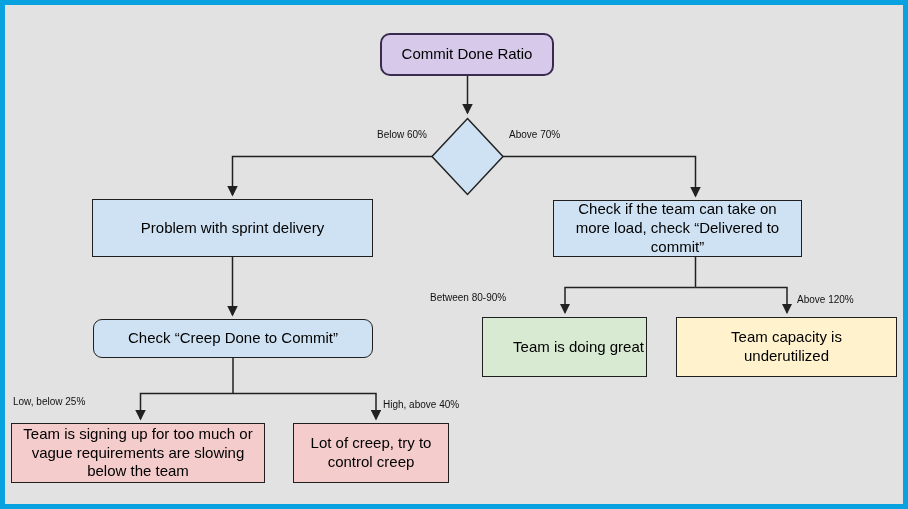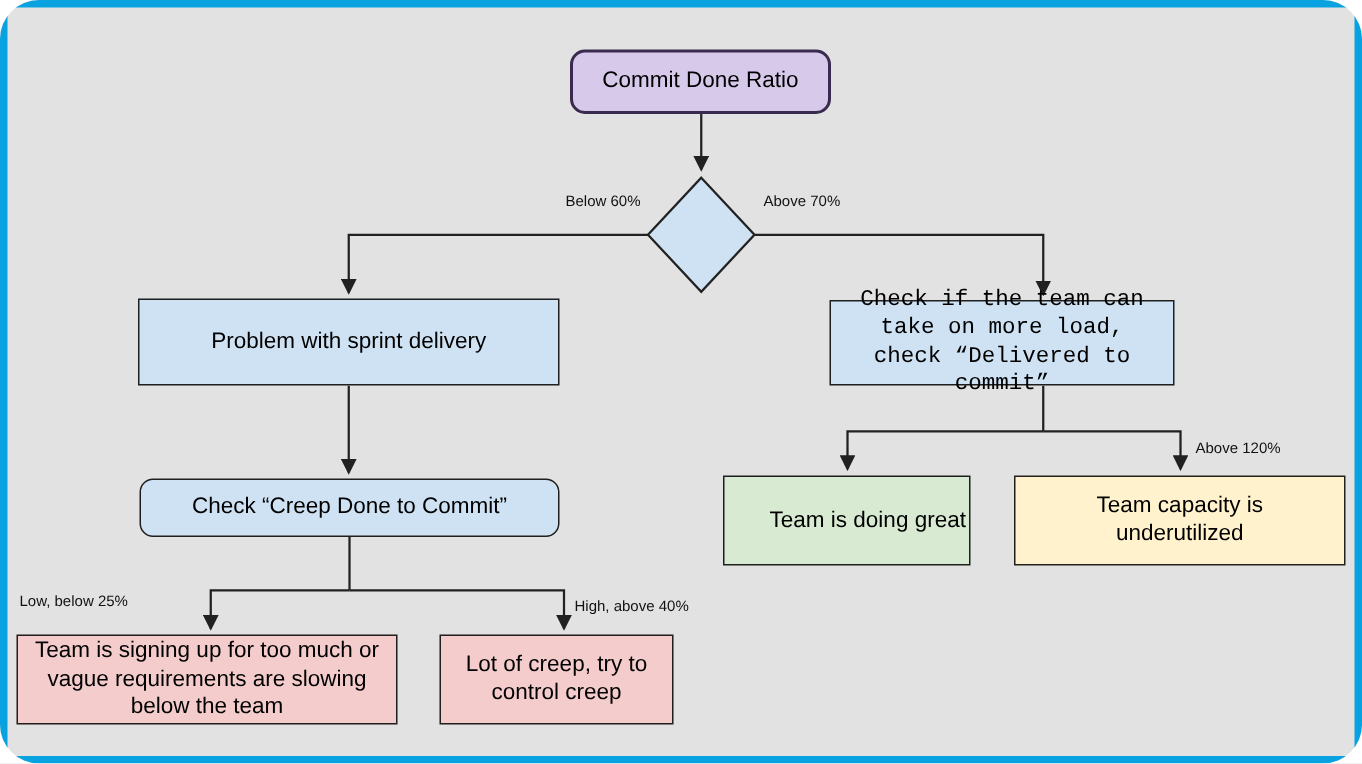--- a/index.html
+++ b/index.html
@@ -18,21 +18,20 @@
   body{
     font-family:"Liberation Sans", sans-serif;
     background:#fff;
   }
   .canvas{
     position:relative;
     width:908px;
     height:509px;
     background:var(--background);
     overflow:hidden;
-    border-radius:26px;
   }
   .frame{
     position:absolute;
     inset:0;
     border:5px solid var(--frame);
     pointer-events:none;
     z-index:10;
   }
   svg.connectors{
     position:absolute;
@@ -65,21 +64,21 @@
   .node.start{
     left:380px;top:33px;width:174px;height:43px;
     background:var(--purple-fill);
     border:2px solid var(--purple-border);
     border-radius:10px;
   }
   .node.problem{left:92px;top:199px;width:281px;height:58px;}
   .node.creep-check{left:93px;top:319px;width:280px;height:39px;border-radius:9px;}
   .node.too-much{left:11px;top:423px;width:254px;height:60px;background:var(--pink-fill);padding:0 6px;}
   .node.lot-creep{left:293px;top:423px;width:156px;height:60px;background:var(--pink-fill);padding:0 10px;}
-  .node.load-check{left:553px;top:200px;width:230px;height:57px;padding:0 8px;font-family:Liberation Mono, monospace;}
+  .node.load-check{left:553px;top:200px;width:249px;height:57px;padding:0 8px;}
   .node.great{left:482px;top:317px;width:165px;height:60px;background:var(--green-fill);padding-left:28px;}
   .node.underutilized{left:676px;top:317px;width:221px;height:60px;background:var(--yellow-fill);padding:0 16px;}
   .edge-label{
     position:absolute;
     font-size:10px;
     color:#111;
     white-space:nowrap;
   }
   .lbl-below60{left:327px;top:129px;width:100px;text-align:right;}
   .lbl-above70{left:509px;top:129px;}
@@ -148,16 +147,17 @@
   </div>
 
   <div class="node underutilized">
     <span>Team capacity is underutilized</span>
   </div>
 
   <div class="edge-label lbl-below60">Below 60%</div>
   <div class="edge-label lbl-above70">Above 70%</div>
   <div class="edge-label lbl-low25">Low, below 25%</div>
   <div class="edge-label lbl-high40">High, above 40%</div>
+  <div class="edge-label lbl-between8090">Between 80-90%</div>
   <div class="edge-label lbl-above120">Above 120%</div>
 
   <div class="frame"></div>
 </div>
 
 </body></html>

